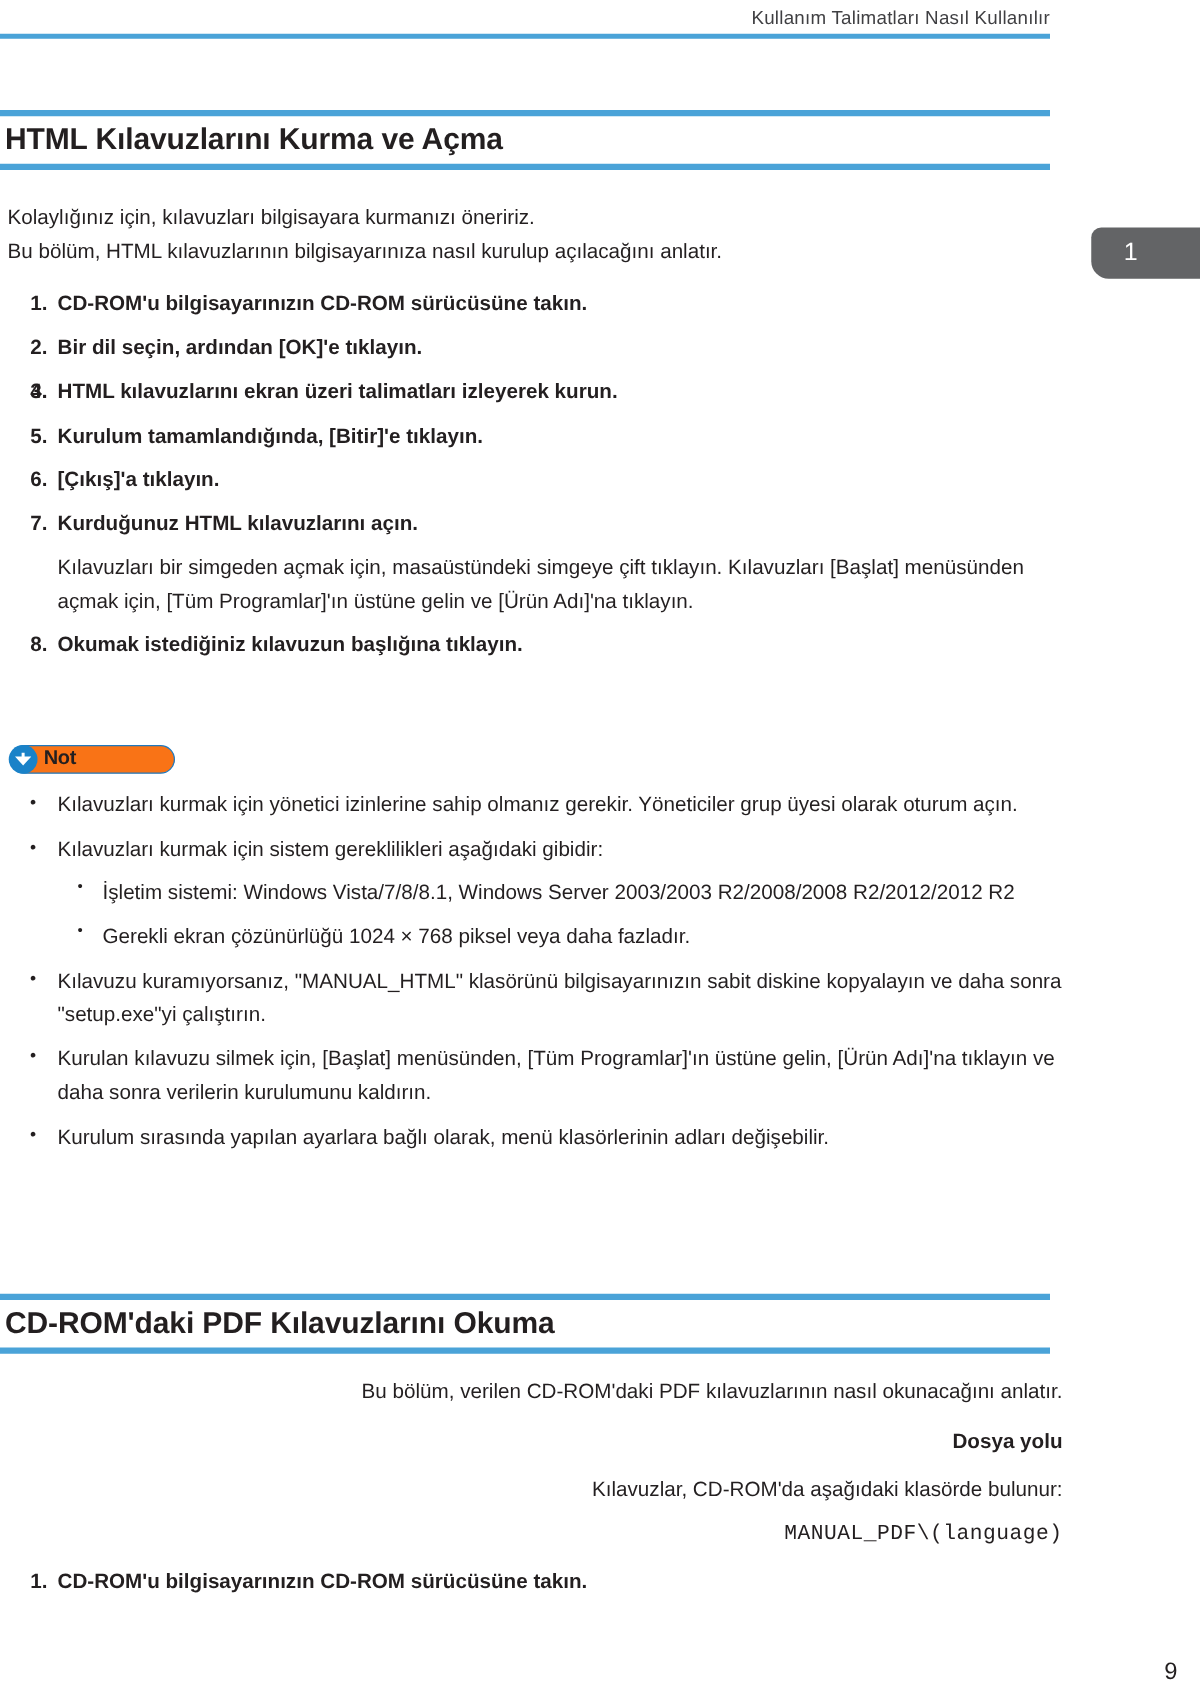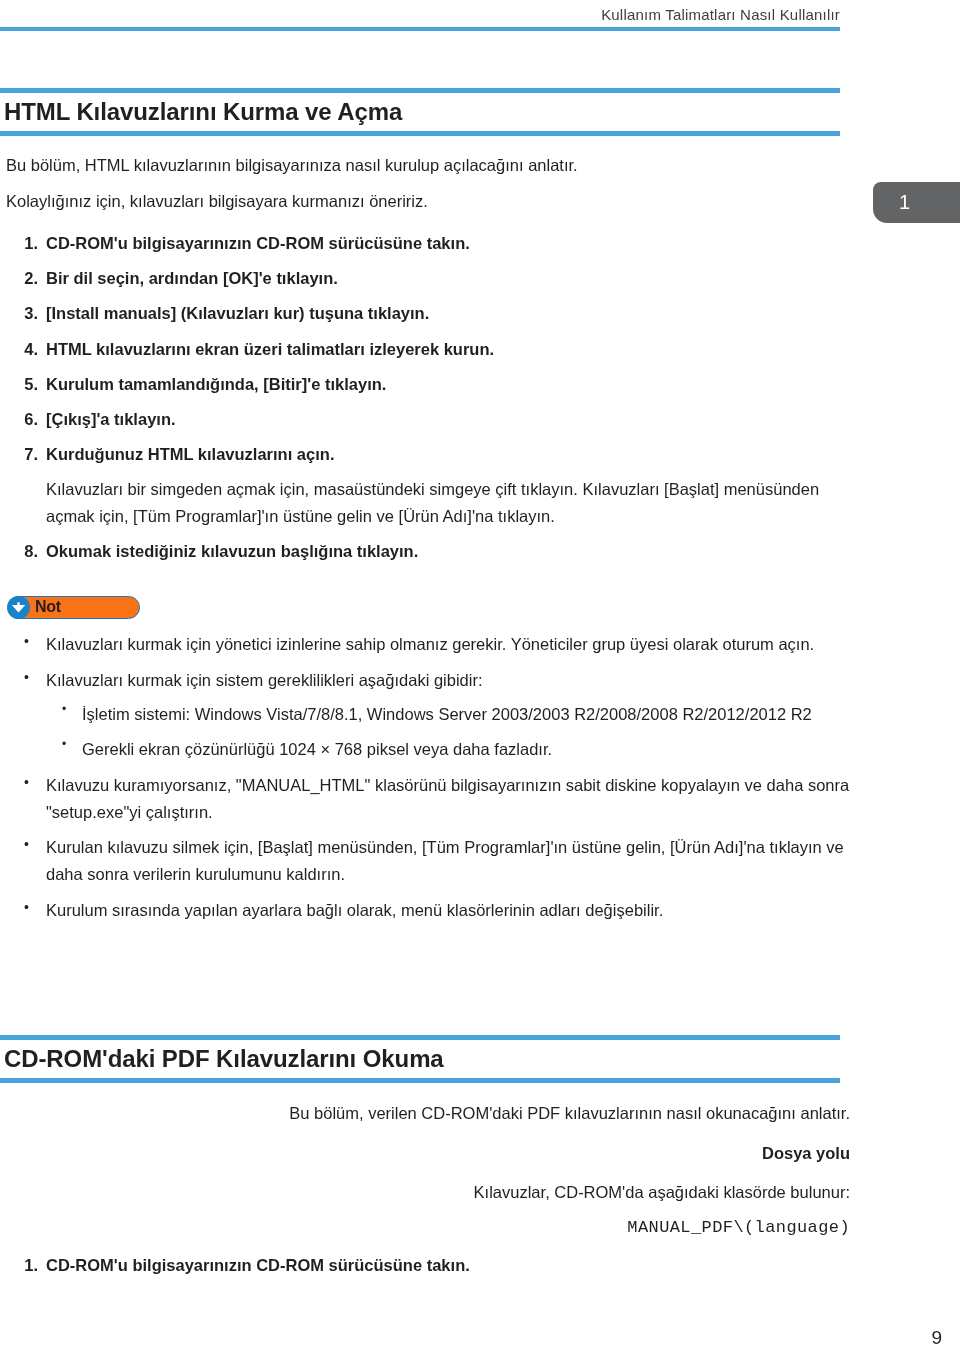--- a/index.html
+++ b/index.html
@@ -225,37 +225,36 @@
 
   <div class="chapter-tab">1</div>
 
   <div class="section" style="top:88px;">
     <div class="rule-top"></div>
     <div class="section-title">HTML Kılavuzlarını Kurma ve Açma</div>
     <div class="rule-bottom"></div>
   </div>
 
   <div class="body-block" style="top:152px;">
+    <p class="para" style="margin-top:9px;">Kolaylığınız için, kılavuzları bilgisayara kurmanızı öneririz.</p>
     <p class="para">Bu bölüm, HTML kılavuzlarının bilgisayarınıza nasıl kurulup açılacağını anlatır.</p>
-    <p class="para" style="margin-top:9px;">Kolaylığınız için, kılavuzları bilgisayara kurmanızı öneririz.</p>
   </div>
 
   <div class="body-block" style="top:230px;">
     <ol class="steps">
       <li>
         <span class="num">1.</span>
         <span>CD-ROM'u bilgisayarınızın CD-ROM sürücüsüne takın.</span>
       </li>
       <li>
         <span class="num">2.</span>
         <span>Bir dil seçin, ardından [OK]'e tıklayın.</span>
       </li>
       <li>
         <span class="num">3.</span>
-        <span>[Install manuals] (Kılavuzları kur) tuşuna tıklayın.</span>
       </li>
       <li>
         <span class="num">4.</span>
         <span>HTML kılavuzlarını ekran üzeri talimatları izleyerek kurun.</span>
       </li>
       <li>
         <span class="num">5.</span>
         <span>Kurulum tamamlandığında, [Bitir]'e tıklayın.</span>
       </li>
       <li>

